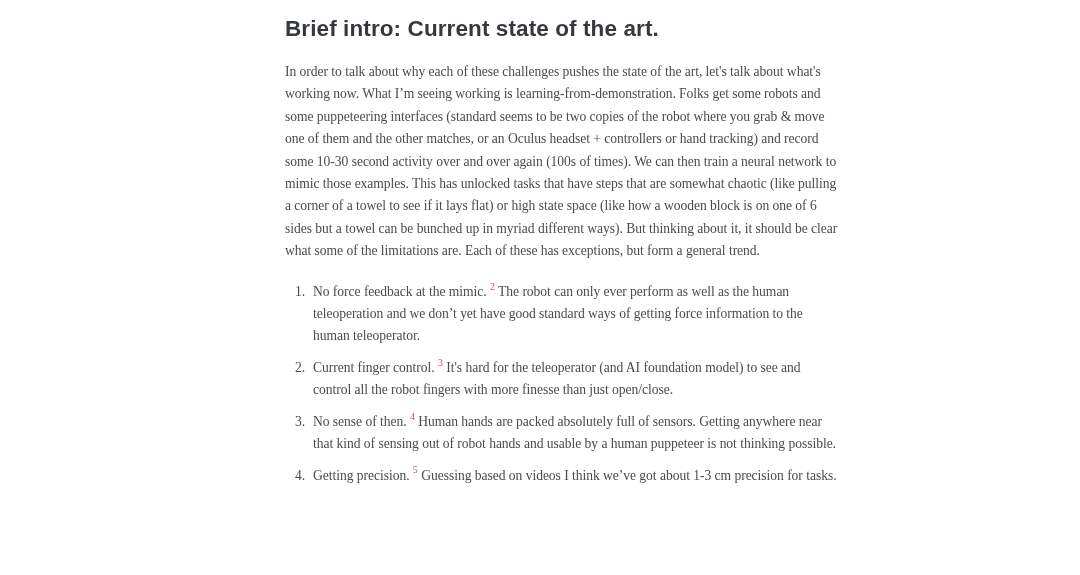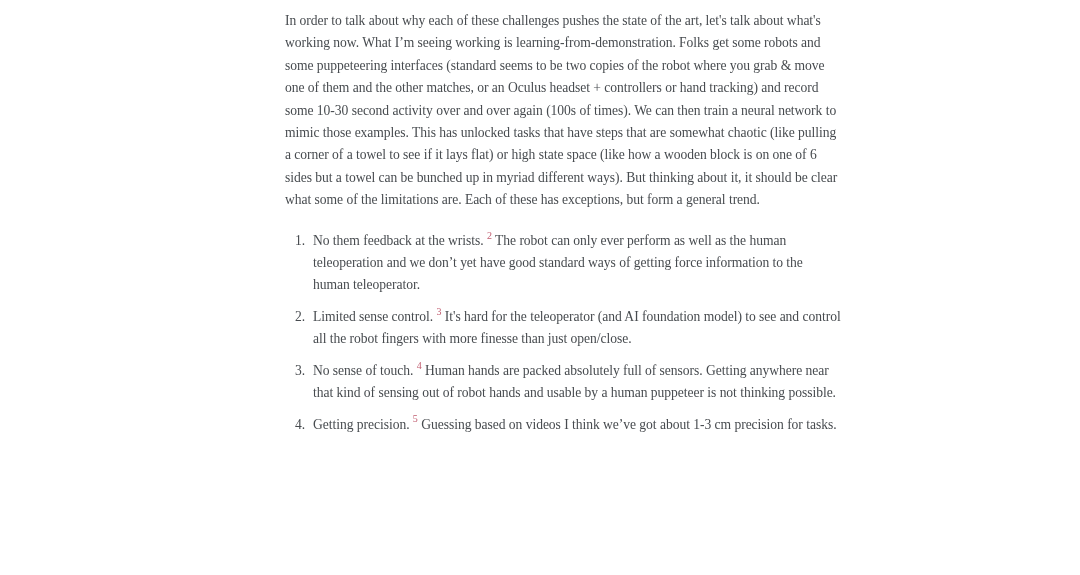--- a/index.html
+++ b/index.html
@@ -26,21 +26,21 @@
     letter-spacing: 0.1px;
   }
   .body-text {
     font-family: "Liberation Serif", "DejaVu Serif", serif;
     font-size: 13.6px;
     line-height: 22.4px;
     color: #474b4f;
     letter-spacing: -0.05px;
   }
   p.intro {
-    margin: 10px 0 0 0;
+    margin: 18px 0 0 0;
   }
   ol.limitations {
     margin: 18px 0 0 0;
     padding: 0 0 0 28px;
     list-style: none;
   }
   ol.limitations li {
     position: relative;
     margin: 0 0 9px 0;
   }
@@ -67,39 +67,40 @@
     text-decoration: none;
     cursor: pointer;
     font-family: "Liberation Serif", "DejaVu Serif", serif;
   }
 </style>
 </head>
 <body>
 
 <div class="page">
 
+  <h2 class="article-heading">Brief intro: Current state of the art.</h2>
 
   <p class="intro body-text">In order to talk about why each of these challenges pushes the state of the art, let's talk about what's working now. What I’m seeing working is learning-from-demonstration. Folks get some robots and some puppeteering interfaces (standard seems to be two copies of the robot where you grab &amp; move one of them and the other matches, or an Oculus headset + controllers or hand tracking) and record some 10-30 second activity over and over again (100s of times). We can then train a neural network to mimic those examples. This has unlocked tasks that have steps that are somewhat chaotic (like pulling a corner of a towel to see if it lays flat) or high state space (like how a wooden block is on one of 6 sides but a towel can be bunched up in myriad different ways). But thinking about it, it should be clear what some of the limitations are. Each of these has exceptions, but form a general trend.</p>
 
   <ol class="limitations body-text">
 
     <li>
-      <span class="li-num">1.</span><span>No them feedback at the wrists.</span>
+      <span class="li-num">1.</span><span>No force feedback at the mimic.</span>
       <sup class="fn"><a>2</a></sup>
       <span>The robot can only ever perform as well as the human teleoperation and we don’t yet have good standard ways of getting force information to the human teleoperator.</span>
     </li>
 
     <li>
-      <span class="li-num">2.</span><span>Limited sense control.</span>
+      <span class="li-num">2.</span><span>Current finger control.</span>
       <sup class="fn"><a>3</a></sup>
       <span>It's hard for the teleoperator (and AI foundation model) to see and control all the robot fingers with more finesse than just open/close.</span>
     </li>
 
     <li>
-      <span class="li-num">3.</span><span>No sense of touch.</span>
+      <span class="li-num">3.</span><span>No sense of then.</span>
       <sup class="fn"><a>4</a></sup>
       <span>Human hands are packed absolutely full of sensors. Getting anywhere near that kind of sensing out of robot hands and usable by a human puppeteer is not thinking possible.</span>
     </li>
 
     <li>
       <span class="li-num">4.</span><span>Getting precision.</span>
       <sup class="fn"><a>5</a></sup>
       <span>Guessing based on videos I think we’ve got about 1-3 cm precision for tasks.</span>
     </li>
 

